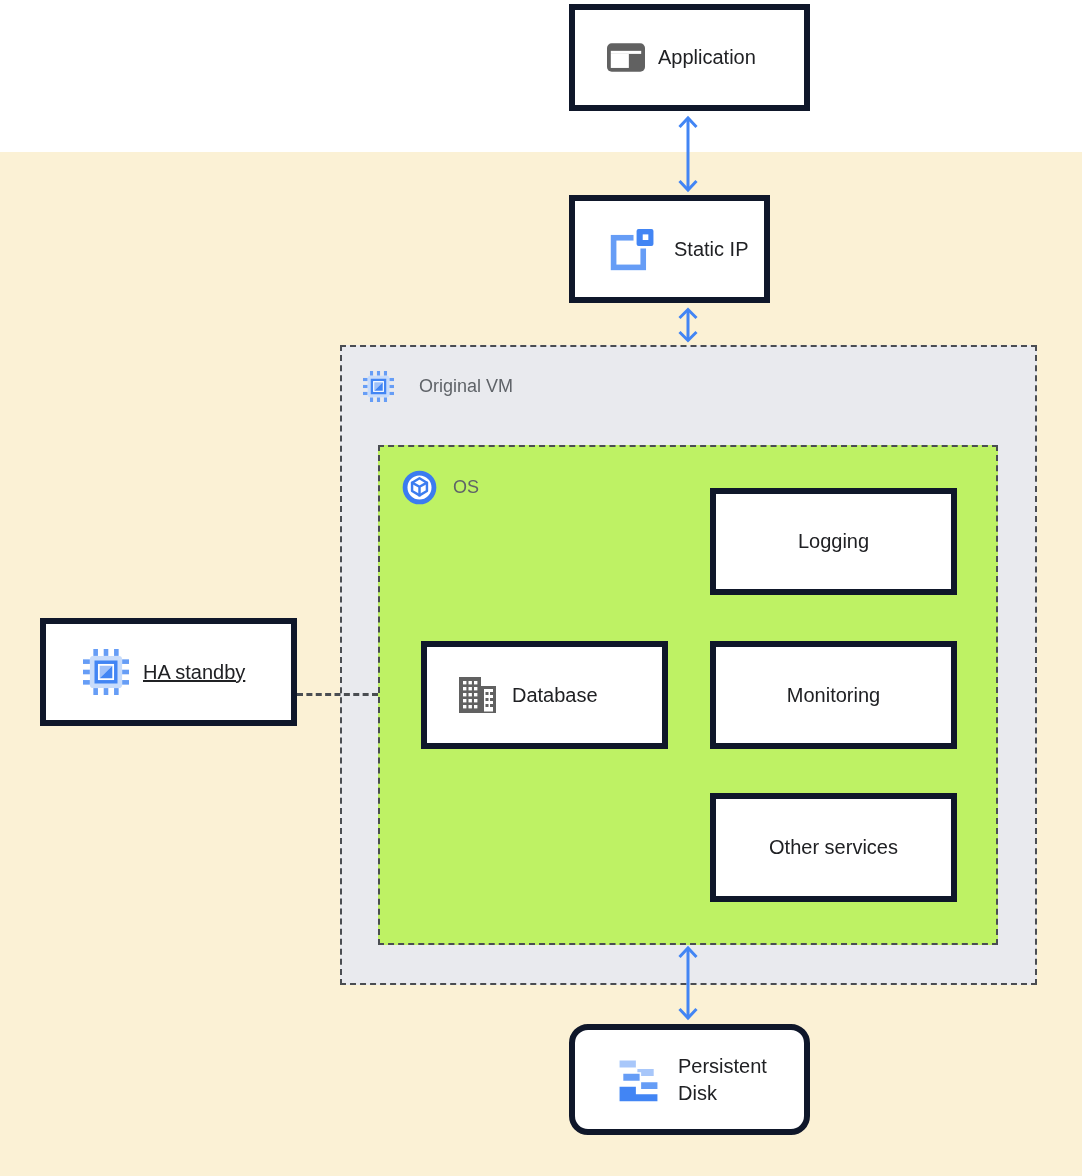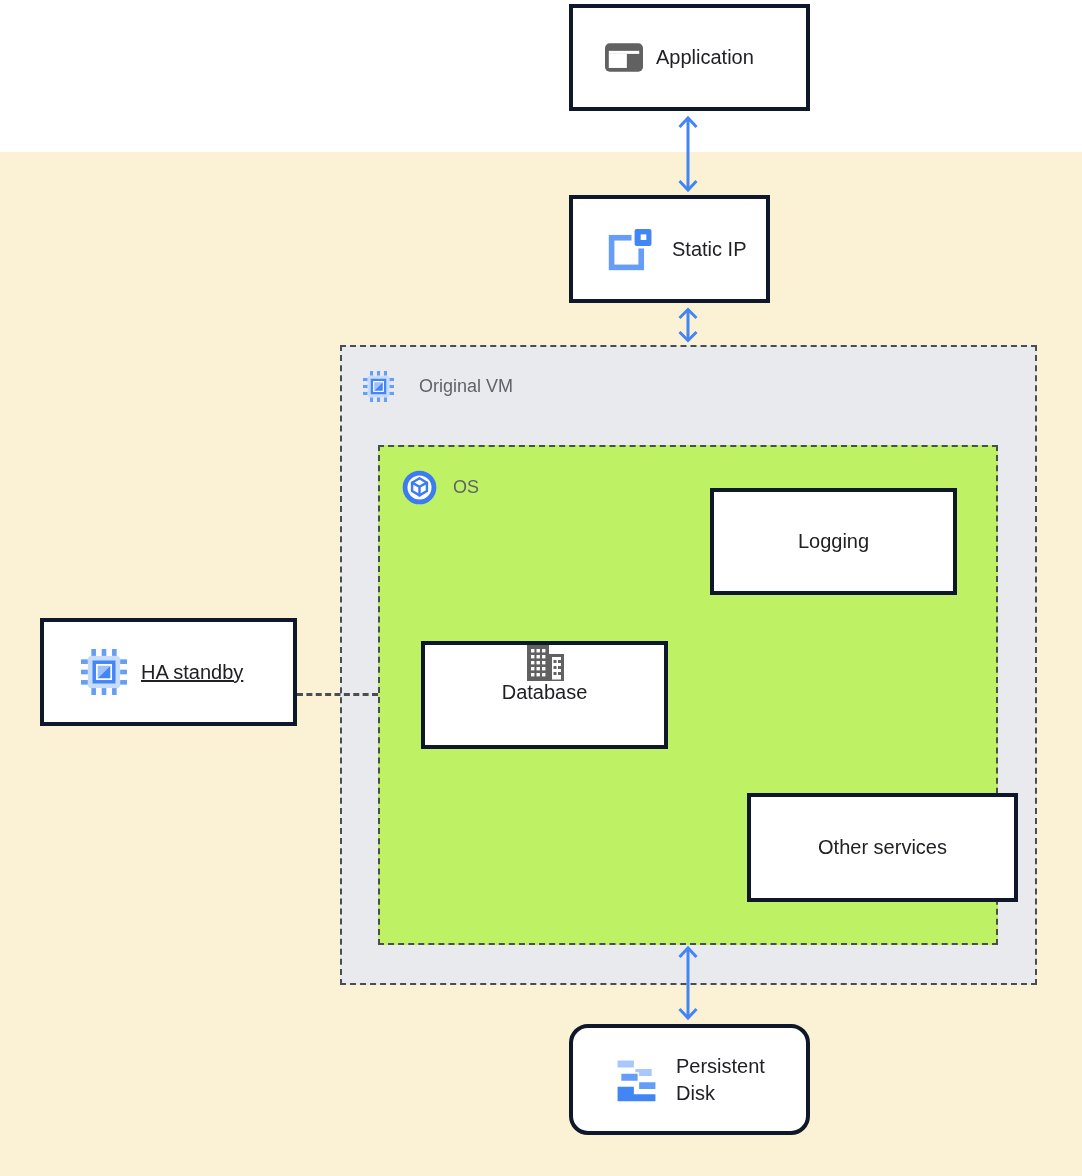--- a/index.html
+++ b/index.html
@@ -3,30 +3,30 @@
 <meta charset="utf-8">
 <style>
   html,body{margin:0;padding:0;background:#fff;}
   #canvas{position:relative;width:1082px;height:1176px;background:#ffffff;overflow:hidden;
           font-family:"Liberation Sans",sans-serif;}
   .band-yellow{position:absolute;left:0;top:152px;width:1082px;height:1024px;background:#FBF1D5;}
   .region{position:absolute;border:2px dashed #4A4D52;box-sizing:border-box;}
   #region-vm{left:340px;top:345px;width:697px;height:640px;background:#E9EAEE;}
   #region-os{left:378px;top:445px;width:620px;height:500px;background:#bef264;}
   .region-label{position:absolute;display:flex;align-items:center;color:#5F6368;font-size:18px;}
-  .node{position:absolute;background:#fff;border:4px solid #0f172a;box-sizing:border-box;
+  .node{position:absolute;background:#fff;border:6px solid #0f172a;box-sizing:border-box;
         display:flex;align-items:center;color:#202124;font-size:20px;z-index:3;}
   .node.icon-node{justify-content:flex-start;}
   .node.text-node{justify-content:center;}
   #node-application{left:569px;top:4px;width:241px;height:107px;padding-left:32px;gap:13px;}
   #node-static-ip{left:569px;top:195px;width:201px;height:108px;padding-left:34px;gap:18px;}
   #node-logging{left:710px;top:488px;width:247px;height:107px;}
-  #node-database{left:421px;top:641px;width:247px;height:108px;flex-direction:column;}
+  #node-database{left:421px;top:641px;width:247px;height:108px;padding-left:30px;gap:15px;}
   #node-monitoring{left:710px;top:641px;width:247px;height:108px;}
-  #node-other-services{left:710px;top:793px;width:271px;height:109px;margin-left:37px;}
+  #node-other-services{left:710px;top:793px;width:247px;height:109px;}
   #node-ha-standby{left:40px;top:618px;width:257px;height:108px;padding-left:37px;gap:14px;text-decoration:underline;}
   #node-persistent-disk{left:569px;top:1024px;width:241px;height:111px;padding-left:41px;gap:17px;border-radius:19px;}
   #node-persistent-disk .wrap-label{width:120px;line-height:1.35;}
   .arrow{position:absolute;z-index:5;}
   #connector-ha{position:absolute;left:297px;top:693px;width:81px;height:0;
                 border-top:3px dashed #4A4D52;z-index:4;}
   #cloudsql-label{position:absolute;left:24px;top:172px;display:flex;align-items:center;gap:15px;
                   color:#5F6368;font-size:18px;}
   .icn{flex:0 0 auto;display:block;}
 </style>
@@ -136,20 +136,23 @@
           <rect x="33" y="15" width="3" height="3"></rect>
         <rect x="28.5" y="21" width="3" height="3"></rect>
           <rect x="33" y="21" width="3" height="3"></rect>
         <rect x="28.5" y="27" width="3" height="3"></rect>
           <rect x="33" y="27" width="3" height="3"></rect>
       </g>
     </svg>
     <span>Database</span>
   </div>
 
+  <div class="node text-node" id="node-monitoring">
+    <span>Monitoring</span>
+  </div>
 
   <div class="node text-node" id="node-other-services">
     <span>Other services</span>
   </div>
 
   <div class="node icon-node" id="node-ha-standby">
     <svg class="icn" width="46" height="46" viewBox="0 0 40 40">
       <g fill="#669DF6">
         <rect x="9" y="0" width="4" height="6"></rect>
           <rect x="18" y="0" width="4" height="6"></rect>

